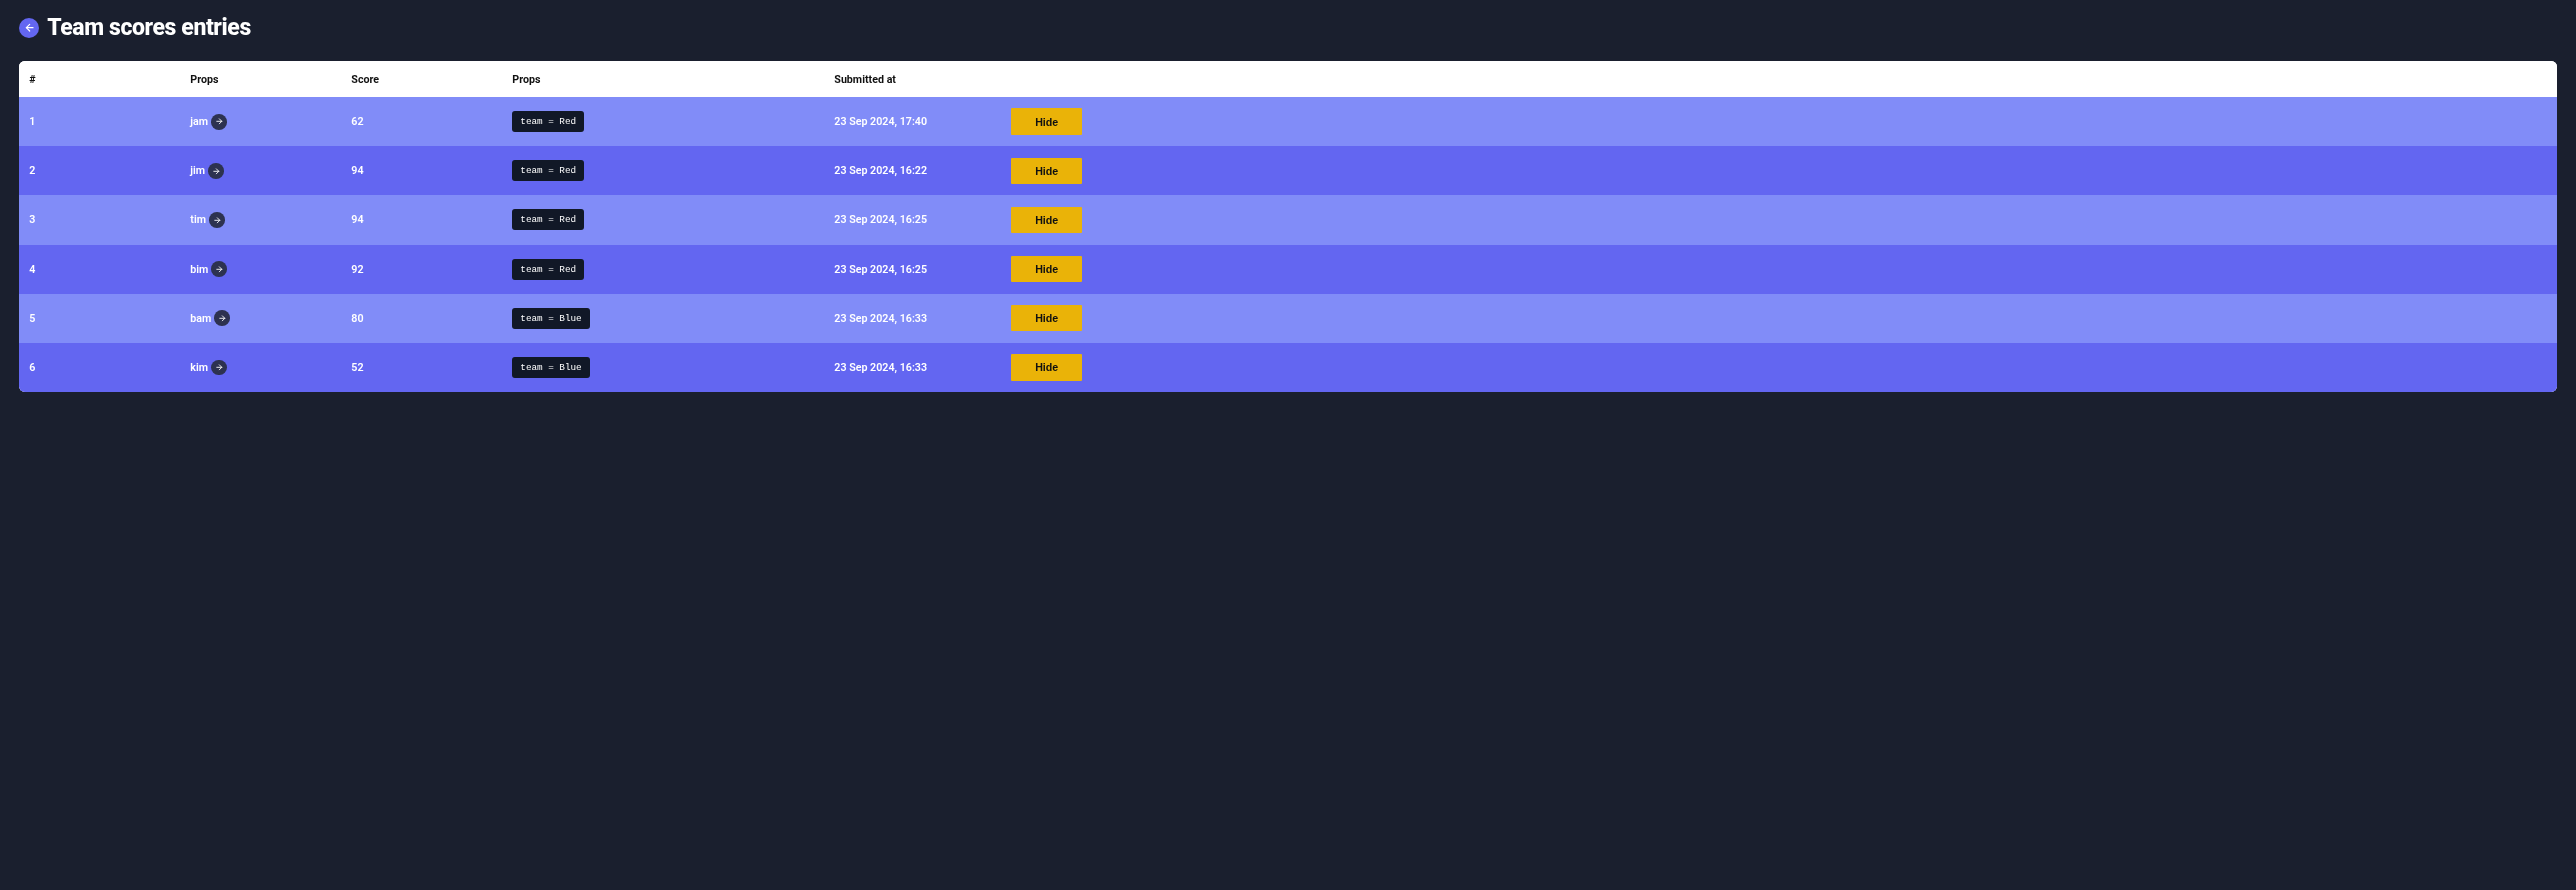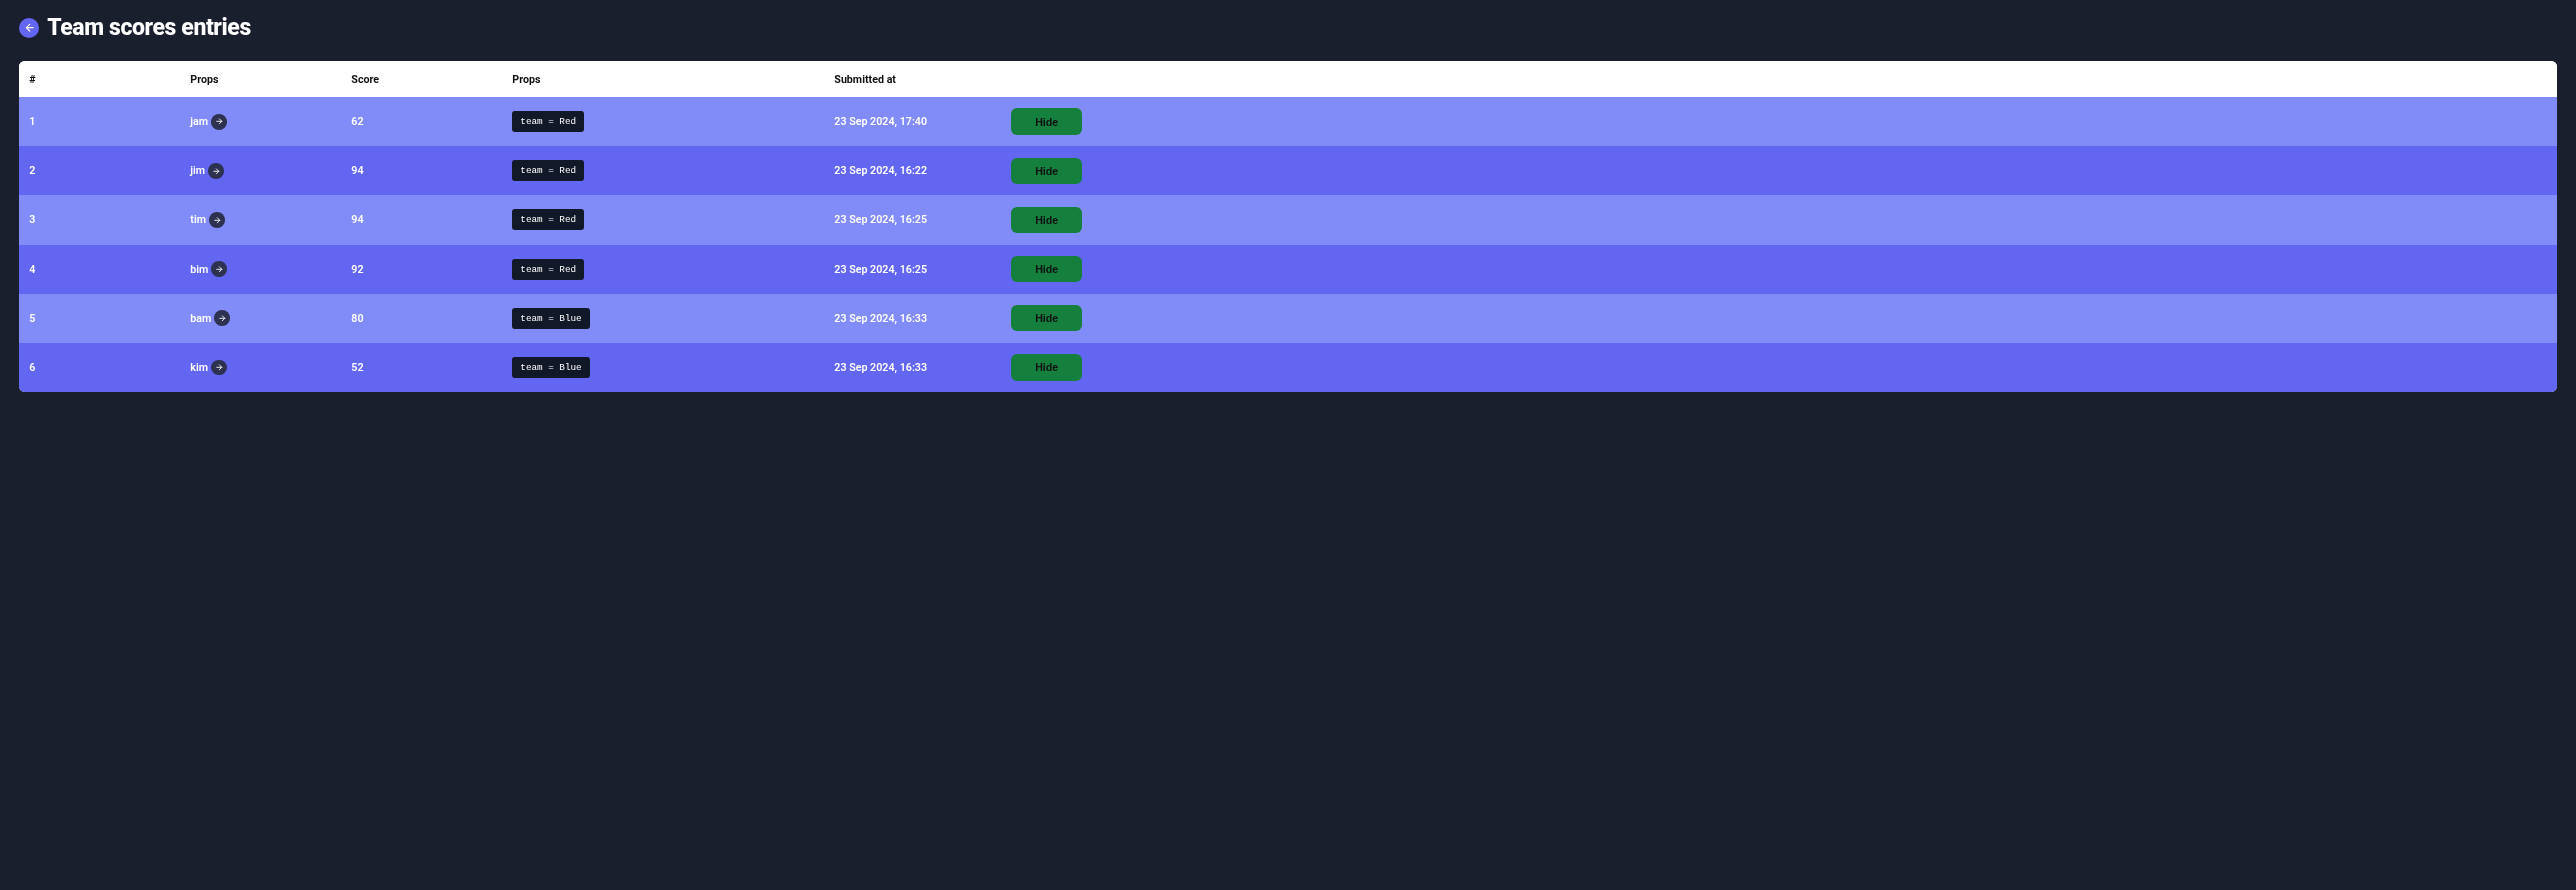--- a/index.html
+++ b/index.html
@@ -109,25 +109,25 @@
       border-radius: 2.9px;
       font-family: 'Courier New', Courier, monospace;
       font-size: 9.3px;
       font-weight: 500;
       display: inline-block;
     }
     .action-cell {
       justify-content: flex-end;
     }
     .hide-button {
-      background-color: #15803d;
+      background-color: #eab308;
       color: #111111;
       border: none;
       padding: 7.2px 24px;
-      border-radius: 6px;
+      border-radius: 1px;
       font-size: 10.7px;
       font-weight: 700;
       cursor: pointer;
     }
   </style>
 </head>
 <body>
 
 <div class="header">
   <div class="back-button">

